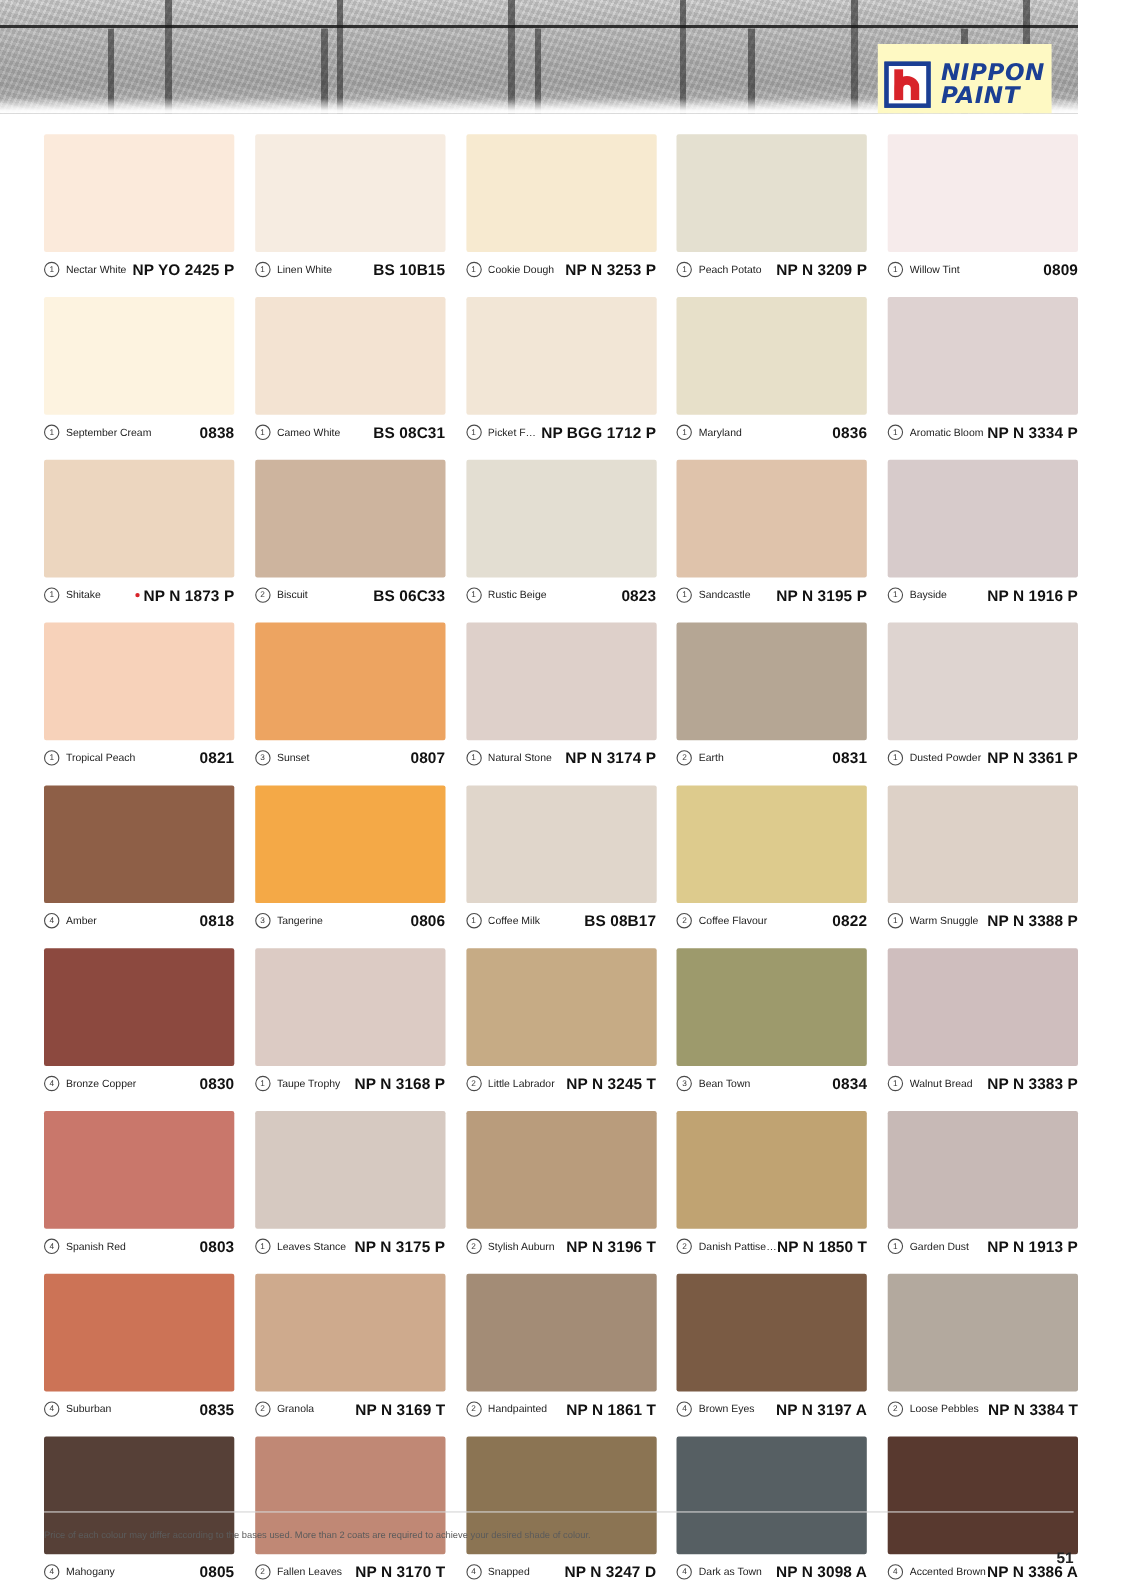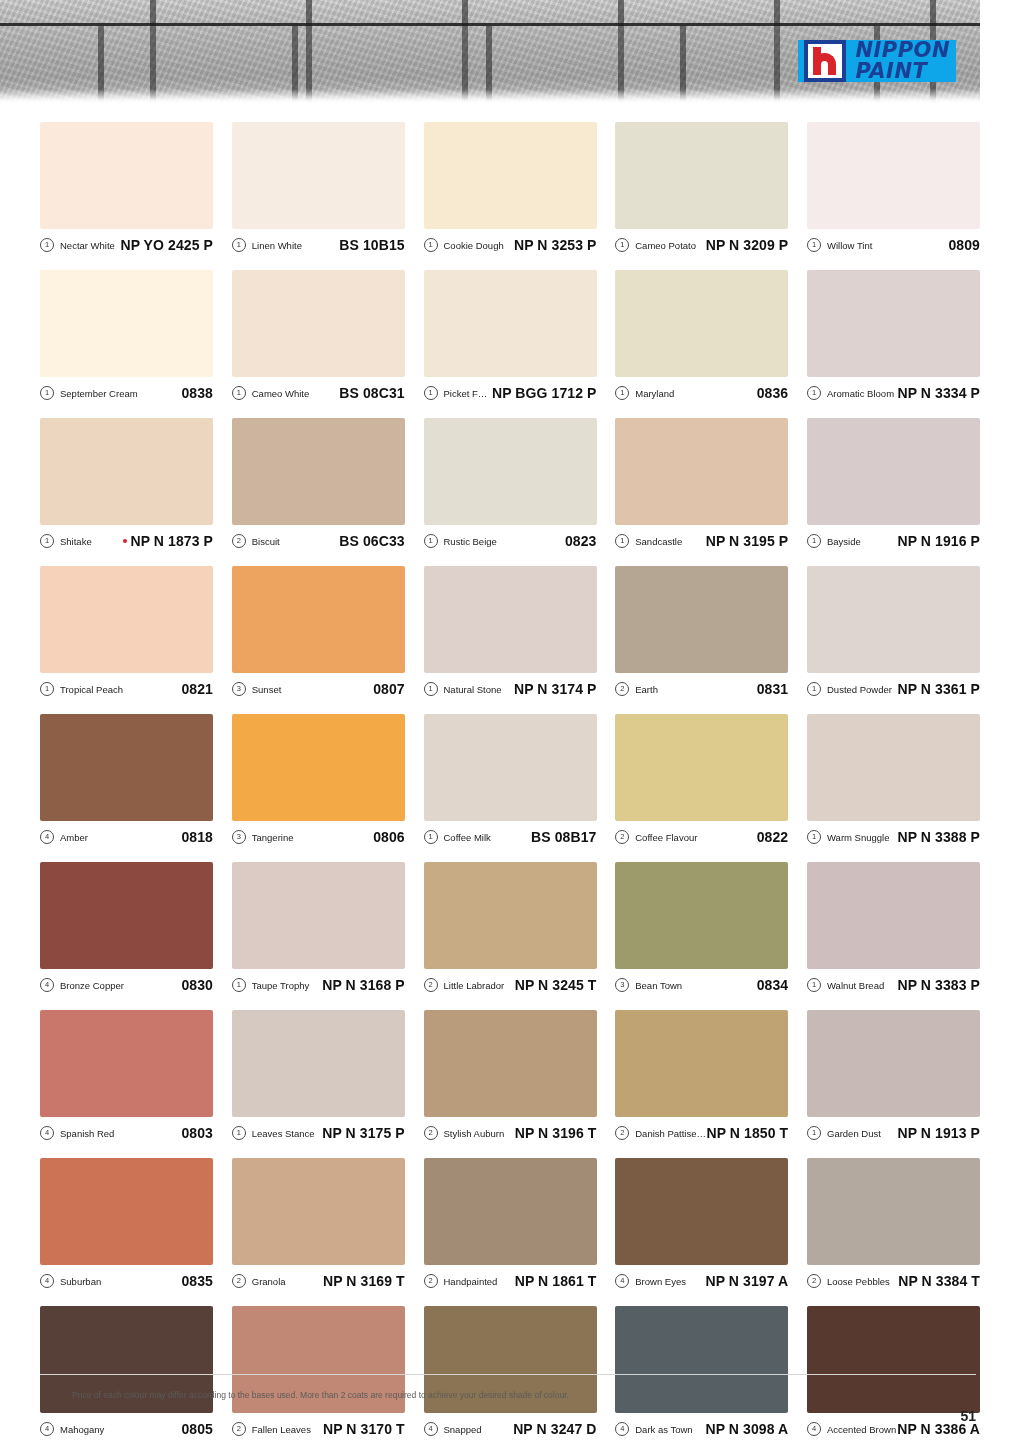--- a/index.html
+++ b/index.html
@@ -71,22 +71,22 @@
   }
 
   
   .logo {
     position: absolute;
     right: 24px;
     top: 40px;
     display: flex;
     align-items: center;
     gap: 9px;
-    background: #0ea5e9;
-    padding: 0 6px;
+    background: #fef9c3;
+    padding: 16px 6px;
   }
   .logo-mark {
     width: 42px;
     height: 42px;
     background: #1b3f94;
     border: 2px solid #1b3f94;
     position: relative;
     box-sizing: border-box;
     display: flex;
     align-items: center;
@@ -215,21 +215,20 @@
   }
   .footer-note {
     position: absolute;
     left: 40px;
     top: 1390px;
     width: 860px;
     font-size: 8.5px;
     color: #5b5b5b;
     font-family: "Liberation Sans", sans-serif;
     line-height: 1.4;
-    padding-left: 32px;
   }
   .page-number {
     position: absolute;
     right: 48px;
     top: 1408px;
     font-size: 14px;
     font-weight: bold;
     color: #222222;
     font-family: "Liberation Sans", sans-serif;
   }
@@ -279,21 +278,21 @@
         <div class="color-name">Cookie Dough</div>
         <div class="code-wrap">
           <div class="color-code">NP N 3253 P</div>
         </div>
       </div>
     </div>
     <div class="cell">
       <div class="swatch" style="background: rgb(228, 224, 208);"></div>
       <div class="cell-label">
         <div class="base-badge">1</div>
-        <div class="color-name">Cameo Potato</div>
+        <div class="color-name">Peach Potato</div>
         <div class="code-wrap">
           <div class="color-code">NP N 3209 P</div>
         </div>
       </div>
     </div>
     <div class="cell">
       <div class="swatch" style="background: rgb(246, 235, 235);"></div>
       <div class="cell-label">
         <div class="base-badge">1</div>
         <div class="color-name">Willow Tint</div>

